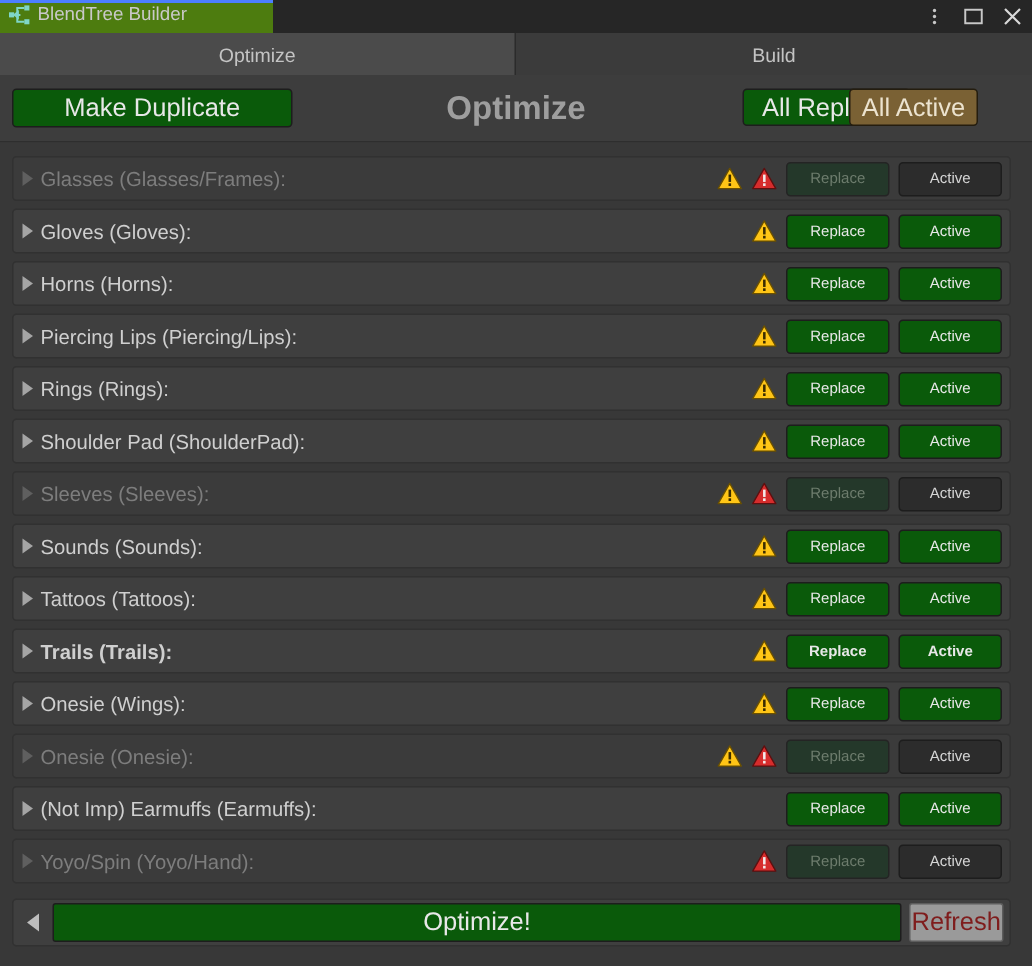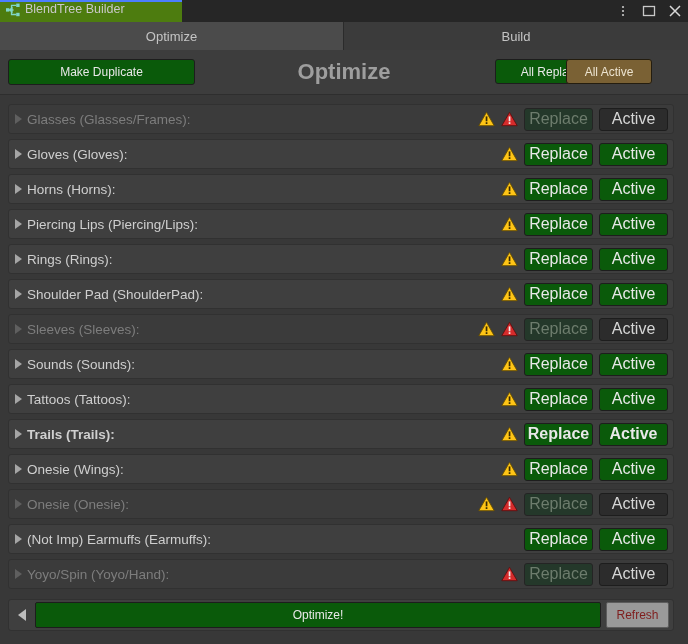--- a/index.html
+++ b/index.html
@@ -51,21 +51,21 @@
 
   
   .headerstrip{
     position:absolute;left:0;top:50px;width:688px;height:44px;
     background:#3d3d3d;
     border-bottom:1px solid #2e2e2e;
   }
   .btn{
     box-sizing:border-box;
     display:flex;align-items:center;justify-content:center;
-    font-size:12px;border-radius:3px;cursor:default;
+    font-size:17px;border-radius:3px;cursor:default;
     border:1px solid #232323;
     white-space:nowrap;
   }
   .btn-green{background:#0a5a0a;color:#e8e8e8;border-color:#1d1d1d;}
   .btn-gold{background:#7a6134;color:#ece3cf;border-color:#241d0f;}
   .btn-dark{background:#2c2c2c;color:#d6d6d6;border-color:#1d1d1d;}
   .btn-greendim{background:#24382a;color:#6d7c6d;border-color:#242424;}
   .btn-grey{background:#9a9a9a;color:#7f1d1d;border-color:#5d5d5d;}
 
   #make-duplicate{position:absolute;left:8px;top:59px;width:187px;height:26px;}
@@ -103,21 +103,21 @@
   .row.dim .tri-right{border-left-color:#5f5f5f;}
   .row-label{
     font-size:13.5px;color:#cfcfcf;white-space:nowrap;
   }
   .row.dim .row-label{color:#7d7d7d;}
   .row-right{
     margin-left:auto;display:flex;align-items:center;
     gap:6px;padding-right:5px;
   }
   .ico{width:17px;height:16px;flex:none;display:block;}
-  .row-btn{width:69px;height:23px;font-size:16px;}
+  .row-btn{width:69px;height:23px;font-size:10px;}
 
   
   .bottomrow{
     position:absolute;left:8px;top:599px;width:666px;height:32px;
     background:#3f3f3f;border:1px solid #313131;border-radius:3px;
     box-sizing:border-box;display:flex;align-items:center;
   }
   .back-arrow-box{width:26px;height:32px;display:flex;align-items:center;justify-content:center;flex:none;}
   .tri-left{
     width:0;height:0;border-right:8px solid #bdbdbd;

